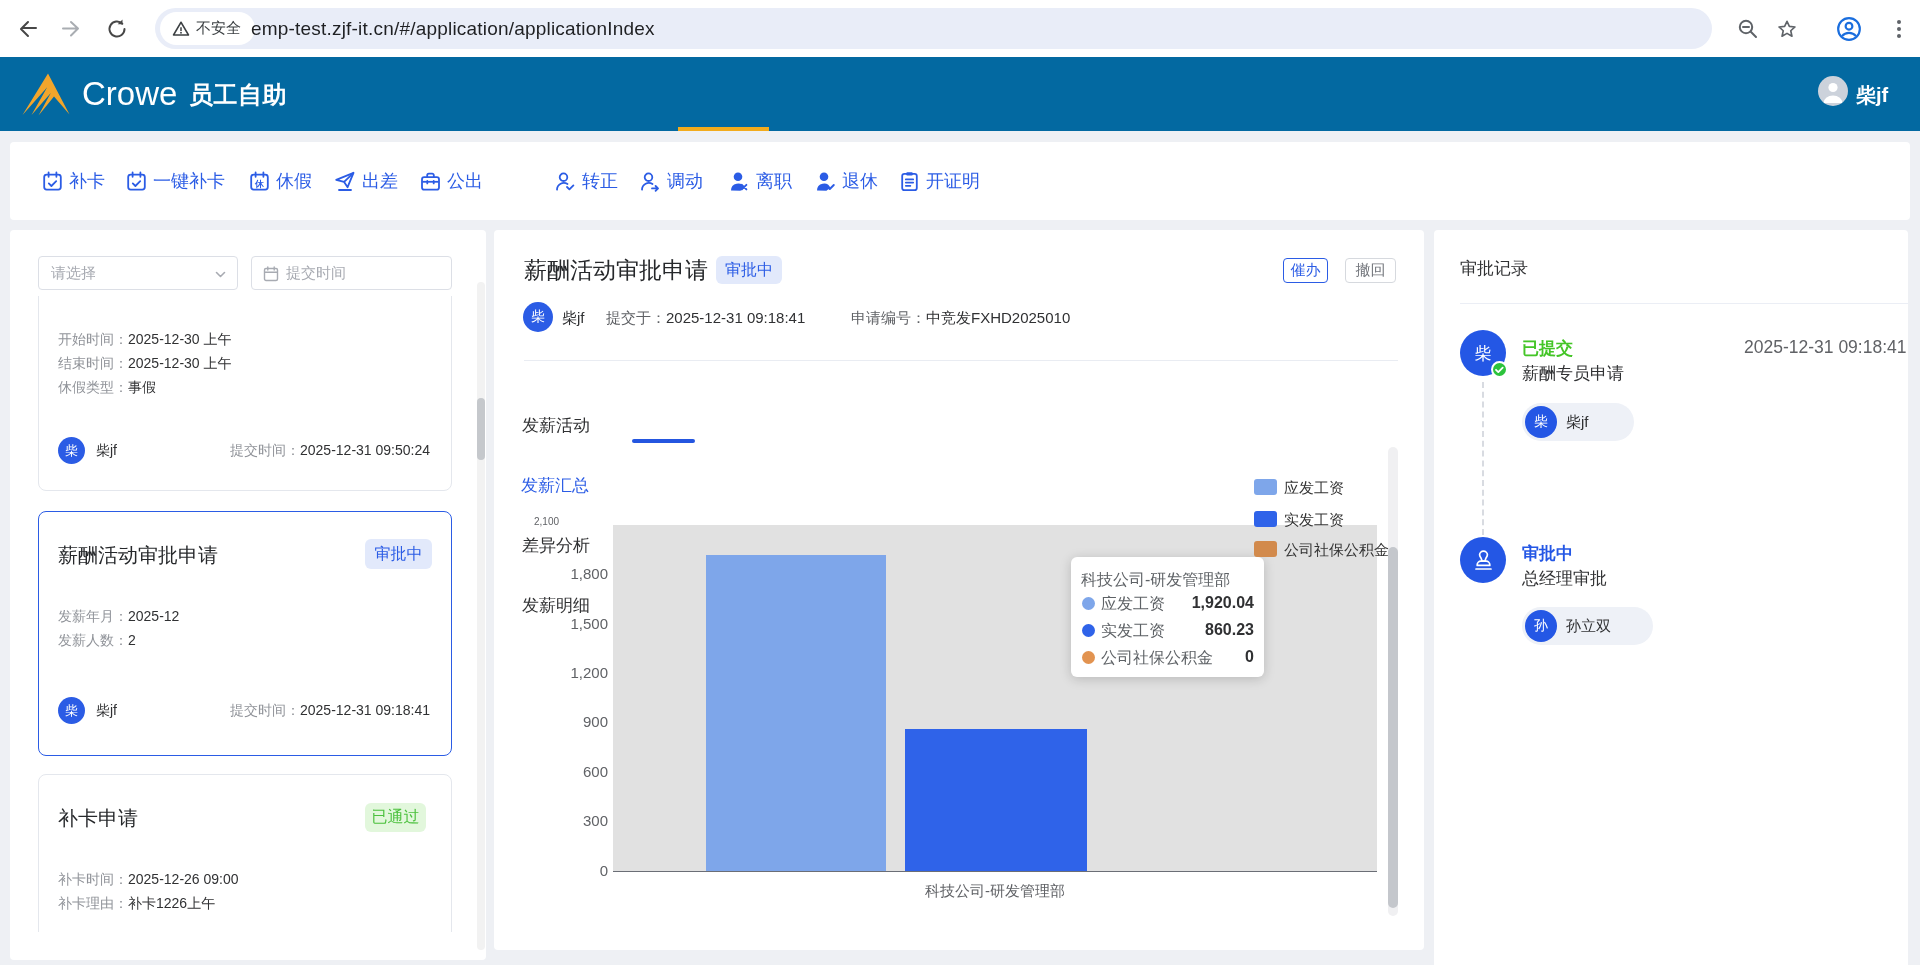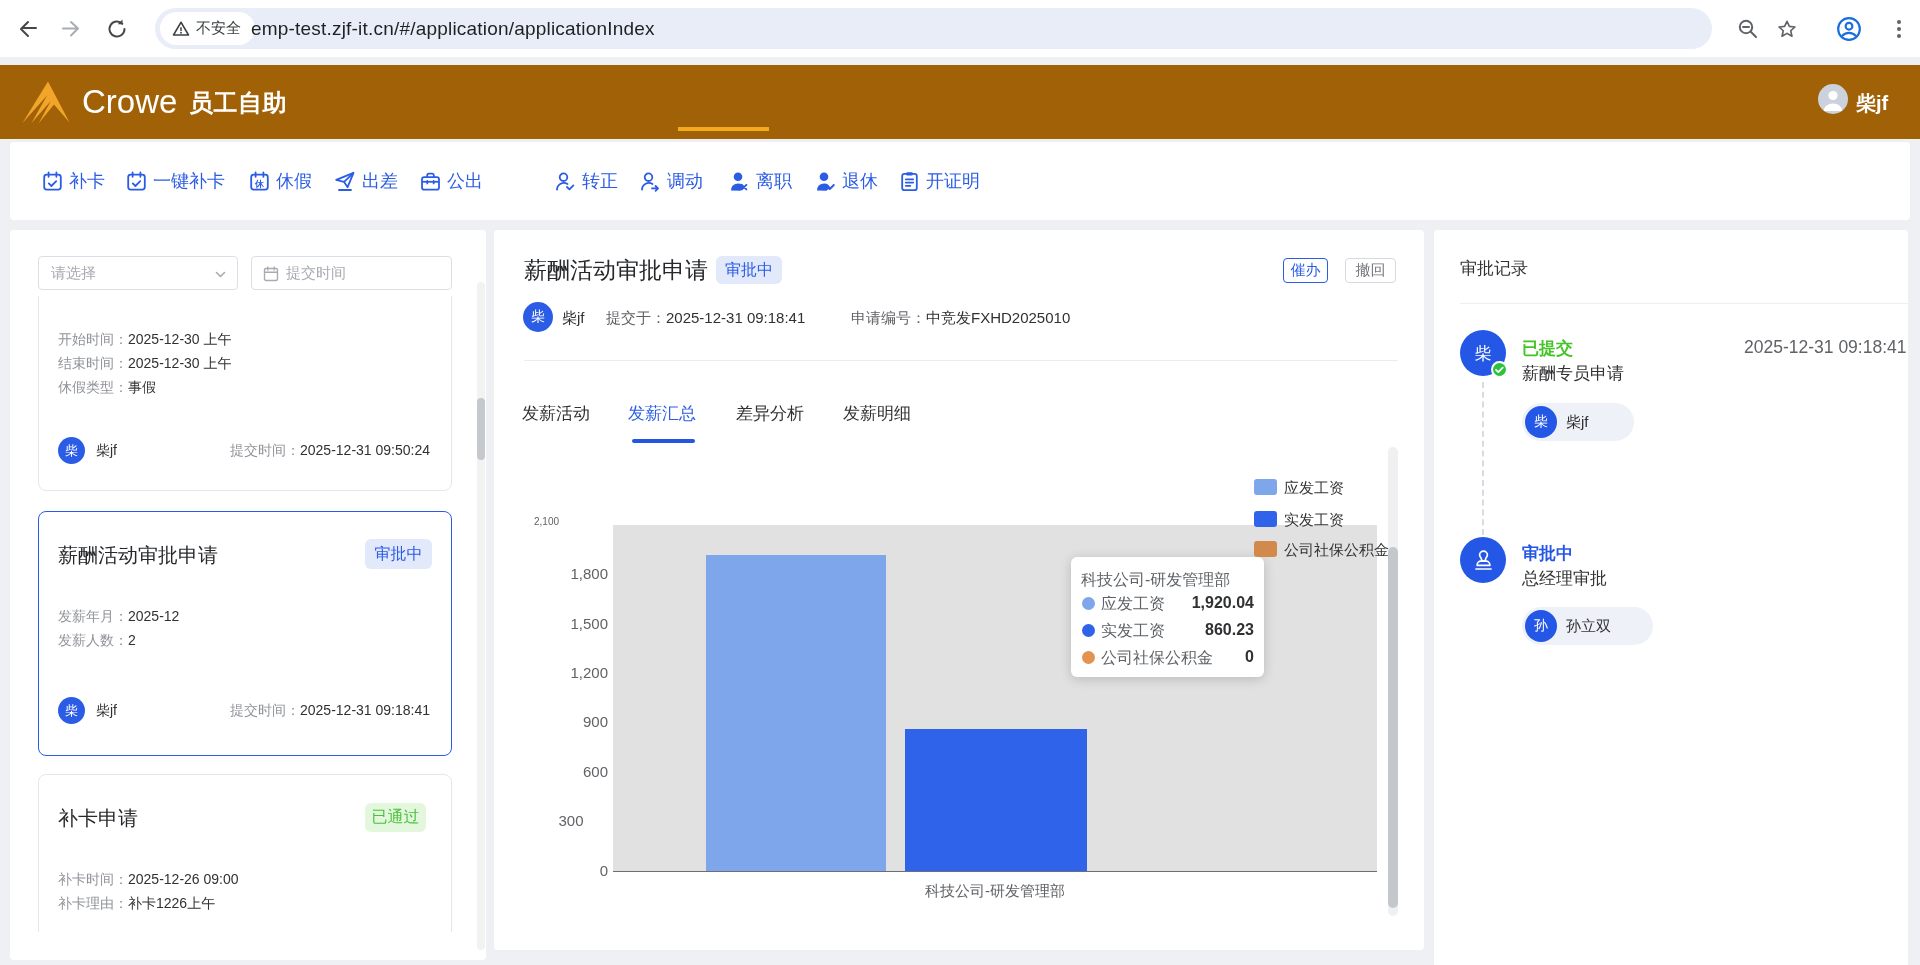--- a/index.html
+++ b/index.html
@@ -8,21 +8,21 @@
 #app { position:relative; width:1920px; height:965px; background:#eef0f4; overflow:hidden; }
 .abs { position:absolute; }
 .flex { display:flex; align-items:center; }
 svg { display:block; }
 
 #chrome { position:absolute; left:0; top:0; width:1920px; height:57px; background:#ffffff; }
 .urlpill { position:absolute; left:155px; top:8px; width:1557px; height:41px; border-radius:21px; background:#e9edf8; }
 .chip { position:absolute; left:5px; top:4px; height:33px; border-radius:17px; background:#ffffff; display:flex; align-items:center; padding:0 14px 0 12px; }
 .urltext { position:absolute; left:96px; top:0; line-height:41px; font-size:17px; color:#1f2023; letter-spacing:0.2px; }
 
-#nav { position:absolute; left:0; top:57px; width:1920px; height:74px; background:#a16207;margin-top:8px; }
+#nav { position:absolute; left:0; top:57px; width:1920px; height:74px; background:#0369a1; }
 .navitem { color:#ffffff; font-size:23px; font-weight:bold; white-space:nowrap; }
 #underline { position:absolute; left:678px; top:127px; width:91px; height:4px; background:#f2ab1c; }
 
 #toolbar { position:absolute; left:10px; top:142px; width:1900px; height:78px; background:#ffffff; border-radius:4px; }
 .titem { position:absolute; top:0; height:78px; display:flex; align-items:center; gap:6px; color:#2b5ce5; font-size:18px; }
 
 #sidebar { position:absolute; left:10px; top:230px; width:476px; height:730px; background:#ffffff; border-radius:4px; }
 #main { position:absolute; left:494px; top:230px; width:930px; height:720px; background:#ffffff; border-radius:4px; }
 #right { position:absolute; left:1434px; top:230px; width:474px; height:735px; background:#ffffff; border-radius:4px 4px 0 0; overflow:hidden; }
 .inp { position:absolute; border:1px solid #dcdfe6; border-radius:4px; background:#fff; height:34px; display:flex; align-items:center; color:#a8abb2; font-size:15px; }
@@ -234,42 +234,42 @@
   <div id="main">
     <div class="abs" style="left:30px;top:25px;font-size:23px;font-weight:500;color:#26282b;">薪酬活动审批申请</div>
     <div class="tagblue abs" style="left:222px;top:26px;width:66px;height:28px;font-size:16px;border-radius:6px;">审批中</div>
     <div class="abs flex" style="left:789px;top:28px;width:45px;height:25px;border:1px solid #2b5ce5;border-radius:4px;color:#2b5ce5;font-size:15px;justify-content:center;">催办</div>
     <div class="abs flex" style="left:851px;top:28px;width:51px;height:25px;border:1px solid #d6d9de;border-radius:4px;color:#73767c;font-size:15px;justify-content:center;">撤回</div>
     <div class="cavatar abs" style="left:29px;top:72px;width:30px;height:30px;font-size:14px;">柴</div>
     <div class="abs" style="left:68px;top:79px;font-size:15px;color:#303133;">柴jf</div>
     <div class="abs" style="left:112px;top:79px;font-size:15px;color:#606266;">提交于：<span style="color:#303133">2025-12-31 09:18:41</span></div>
     <div class="abs" style="left:357px;top:79px;font-size:15px;color:#606266;">申请编号：<span style="color:#303133">中竞发FXHD2025010</span></div>
     <div class="abs" style="left:30px;top:130px;width:874px;height:1px;background:#e9ecf2;"></div>
-    <div class="abs" style="left:27px;top:172px;font-size:17px;color:#303133;display:flex;gap:37px;">
+    <div class="abs" style="left:27px;top:184px;font-size:17px;color:#303133;display:flex;gap:37px;flex-direction:column;">
       <span style="width:70px;text-align:center;">发薪活动</span>
       <span style="width:70px;text-align:left;color:#2b5ce5;">发薪汇总</span>
       <span style="width:70px;text-align:center;">差异分析</span>
       <span style="width:70px;text-align:center;">发薪明细</span>
     </div>
     <div class="abs" style="left:138px;top:209px;width:63px;height:4px;border-radius:2px;background:#2456e0;"></div>
 
     <div class="abs" style="left:760px;top:249px;width:23px;height:16px;border-radius:3px;background:#7ea6ea;z-index:3;"></div>
     <div class="abs" style="left:790px;top:249px;font-size:15px;color:#333;z-index:3;">应发工资</div>
     <div class="abs" style="left:760px;top:281px;width:23px;height:16px;border-radius:3px;background:#2f63e9;z-index:3;"></div>
     <div class="abs" style="left:790px;top:281px;font-size:15px;color:#333;z-index:3;">实发工资</div>
     <div class="abs" style="left:760px;top:311px;width:23px;height:16px;border-radius:3px;background:#d28a4c;z-index:3;"></div>
     <div class="abs" style="left:790px;top:311px;font-size:15px;color:#333;z-index:3;">公司社保公积金</div>
     <div class="abs" style="left:119px;top:295px;width:764px;height:346px;background:#e1e1e1;"></div>
     <div class="abs" style="left:40px;top:286px;width:74px;text-align:left;font-size:10px;color:#606266;">2,100</div>
     <div class="abs" style="left:40px;top:335px;width:74px;text-align:right;font-size:15px;color:#606266;">1,800</div>
     <div class="abs" style="left:40px;top:385px;width:74px;text-align:right;font-size:15px;color:#606266;">1,500</div>
     <div class="abs" style="left:40px;top:434px;width:74px;text-align:right;font-size:15px;color:#606266;">1,200</div>
     <div class="abs" style="left:40px;top:483px;width:74px;text-align:right;font-size:15px;color:#606266;">900</div>
     <div class="abs" style="left:40px;top:533px;width:74px;text-align:right;font-size:15px;color:#606266;">600</div>
-    <div class="abs" style="left:40px;top:582px;width:74px;text-align:center;font-size:15px;color:#606266;">300</div>
+    <div class="abs" style="left:40px;top:582px;width:74px;text-align:right;font-size:15px;color:#606266;">300</div>
     <div class="abs" style="left:40px;top:632px;width:74px;text-align:right;font-size:15px;color:#606266;">0</div>
     <div class="abs" style="left:212px;top:325px;width:180px;height:316px;background:#7ea6ea;"></div>
     <div class="abs" style="left:411px;top:499px;width:182px;height:142px;background:#2f63e9;"></div>
     <div class="abs" style="left:119px;top:641px;width:764px;height:1px;background:#6b6e76;"></div>
     <div class="abs" style="left:119px;top:652px;width:764px;text-align:center;font-size:15px;color:#606266;">科技公司-研发管理部</div>
 
     <div class="abs" style="left:577px;top:327px;width:193px;height:120px;background:#fff;border-radius:6px;box-shadow:0 2px 12px rgba(0,0,0,0.18);"></div>
     <div class="abs" style="left:587px;top:340px;font-size:16px;color:#5e6266;">科技公司-研发管理部</div>
     <div class="abs" style="left:588px;top:367px;width:13px;height:13px;border-radius:50%;background:#7ea6ea;"></div>
     <div class="abs" style="left:607px;top:364px;font-size:16px;color:#5e6266;">应发工资</div>

